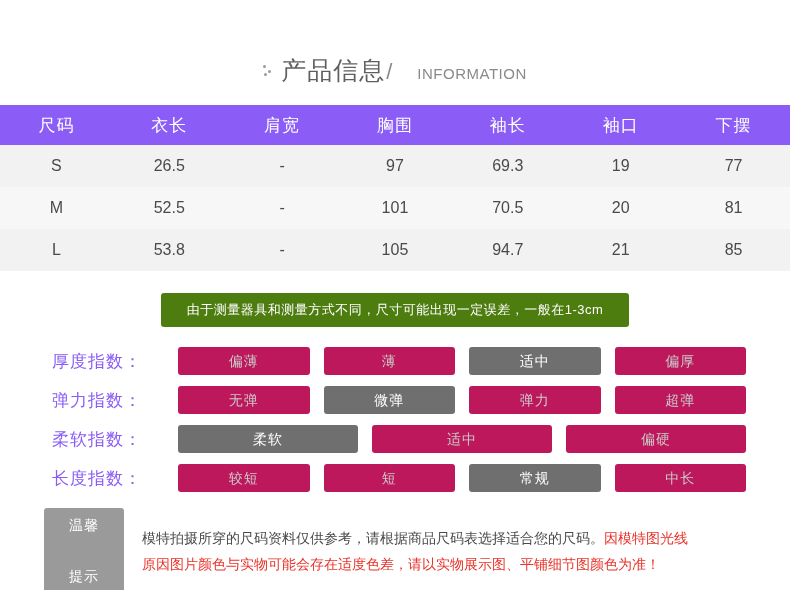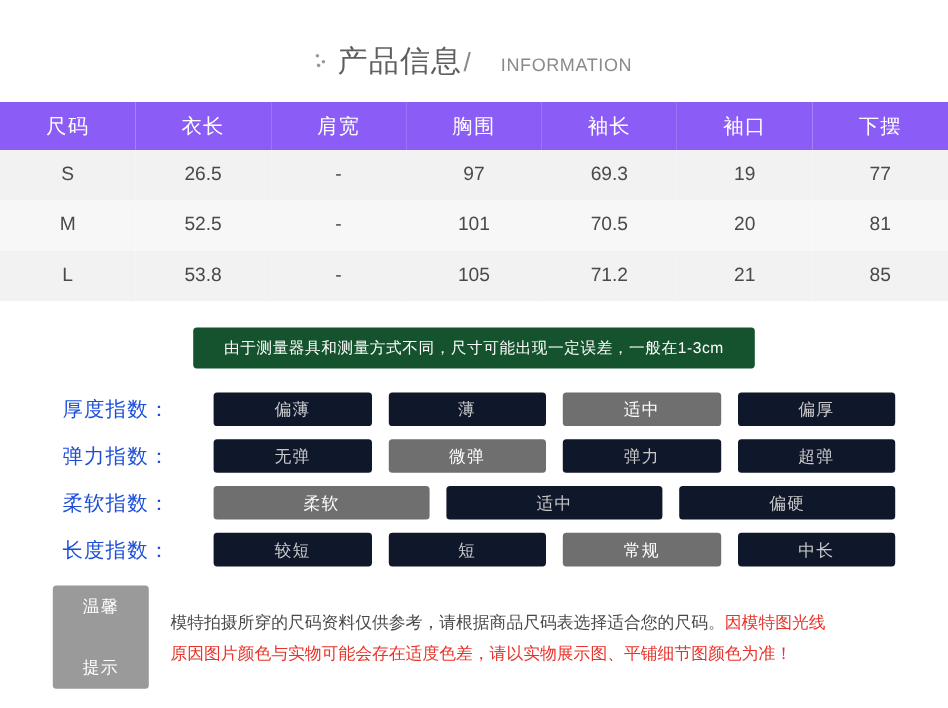--- a/index.html
+++ b/index.html
@@ -18,21 +18,21 @@
     position: relative;
     width: 790px;
     height: 590px;
   }
 
   
   .title-row {
     display: flex;
     align-items: baseline;
     justify-content: center;
-    padding-top: 34px;
+    padding-top: 54px;
     padding-bottom: 18px;
   }
   .title-dots {
     display: inline-block;
     width: 14px;
     height: 16px;
     margin-right: 4px;
     position: relative;
     top: -2px;
   }
@@ -90,21 +90,21 @@
   }
 
   
   .notice-wrap {
     display: flex;
     justify-content: center;
     padding-top: 22px;
     padding-bottom: 18px;
   }
   .notice-bar {
-    background: #14532d;
+    background: #4d7c0f;
     color: #ffffff;
     font-size: 13px;
     letter-spacing: 0.5px;
     padding: 8px 26px;
     border-radius: 3px;
     white-space: nowrap;
   }
 
   
   .index-list {
@@ -112,37 +112,37 @@
   }
   .index-row {
     display: flex;
     align-items: center;
     margin-bottom: 11px;
   }
   .index-label {
     width: 126px;
     flex: 0 0 126px;
     font-size: 17px;
-    color: #1d4ed8;
+    color: #8b5cf6;
     letter-spacing: 1px;
   }
   .index-opts {
     display: flex;
     flex: 1;
     gap: 0;
   }
   .opt {
     flex: 1;
     margin-right: 14px;
     height: 28px;
     line-height: 28px;
     text-align: center;
     font-size: 14px;
     border-radius: 3px;
-    background: #0f172a;
+    background: #be185d;
     color: #c9c9c9;
     letter-spacing: 1px;
   }
   .opt:last-child { margin-right: 0; }
   .opt.active {
     background: #6f6f6f;
     color: #ffffff;
   }
 
   
@@ -224,21 +224,21 @@
         <td>101</td>
         <td>70.5</td>
         <td>20</td>
         <td>81</td>
       </tr>
       <tr>
         <td>L</td>
         <td>53.8</td>
         <td>-</td>
         <td>105</td>
-        <td>71.2</td>
+        <td>94.7</td>
         <td>21</td>
         <td>85</td>
       </tr>
     </tbody>
   </table>
 
   <div class="notice-wrap">
     <div class="notice-bar">由于测量器具和测量方式不同，尺寸可能出现一定误差，一般在1-3cm</div>
   </div>
 

